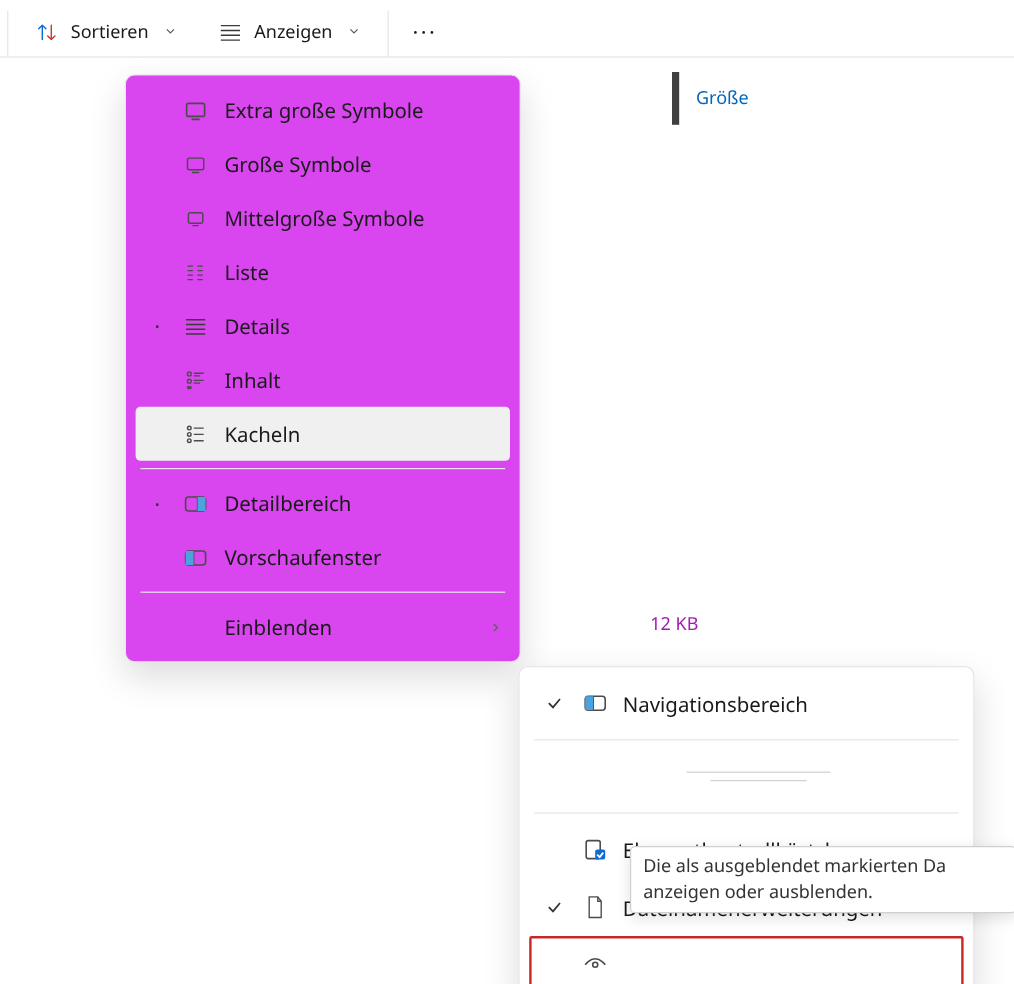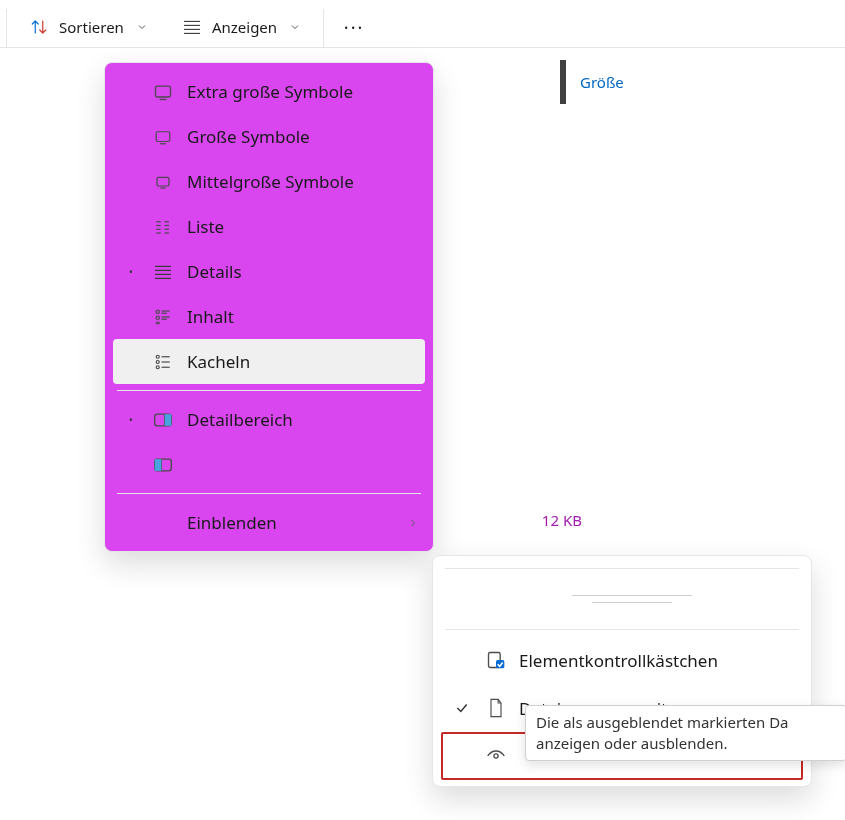--- a/index.html
+++ b/index.html
@@ -387,37 +387,53 @@
   </div>
   <div class="menu-item">
     <span class="menu-bullet"></span>
     <span class="menu-icon">
       <svg width="20" height="16" viewBox="0 0 24 18" fill="none" stroke="#4b4b4b" stroke-width="1.6">
           <rect x="2" y="2" width="20" height="14" rx="3"></rect>
           <line x1="10" y1="2" x2="10" y2="16"></line>
           <rect x="2" y="2" width="8" height="14" fill="#4aa3e0" stroke="none"></rect>
         </svg>
     </span>
+    <span class="menu-label">Vorschaufenster</span>
   </div>
 
   <div class="menu-div"></div>
 
   <div class="menu-item">
     <span class="menu-bullet"></span>
     <span class="menu-icon"></span>
     <span class="menu-label">Einblenden</span>
     <span class="menu-chev">
       <svg width="12" height="12" viewBox="0 0 24 24" fill="none" stroke="#5a5a5a" stroke-width="2">
           <path d="M9 6 L15 12 L9 18"></path>
         </svg>
     </span>
   </div>
 </div>
 
 <div class="submenu">
+  <div class="sub-item">
+    <span class="sub-check">
+      <svg width="14" height="14" viewBox="0 0 24 24" fill="none" stroke="#333" stroke-width="2.5">
+          <path d="M4 12 L10 18 L20 6"></path>
+        </svg>
+    </span>
+    <span class="sub-icon">
+      <svg width="20" height="16" viewBox="0 0 24 18" fill="none" stroke="#4b4b4b" stroke-width="1.6">
+          <rect x="2" y="2" width="20" height="14" rx="3"></rect>
+          <line x1="10" y1="2" x2="10" y2="16"></line>
+          <rect x="2" y="2" width="8" height="14" fill="#4aa3e0" stroke="none"></rect>
+        </svg>
+    </span>
+    <span class="sub-label">Navigationsbereich</span>
+  </div>
 
   <div class="sub-div"></div>
 
   <div class="sub-skel">
     <div class="skel-line"></div>
     <div class="skel-line short"></div>
   </div>
 
   <div class="sub-div"></div>
 

